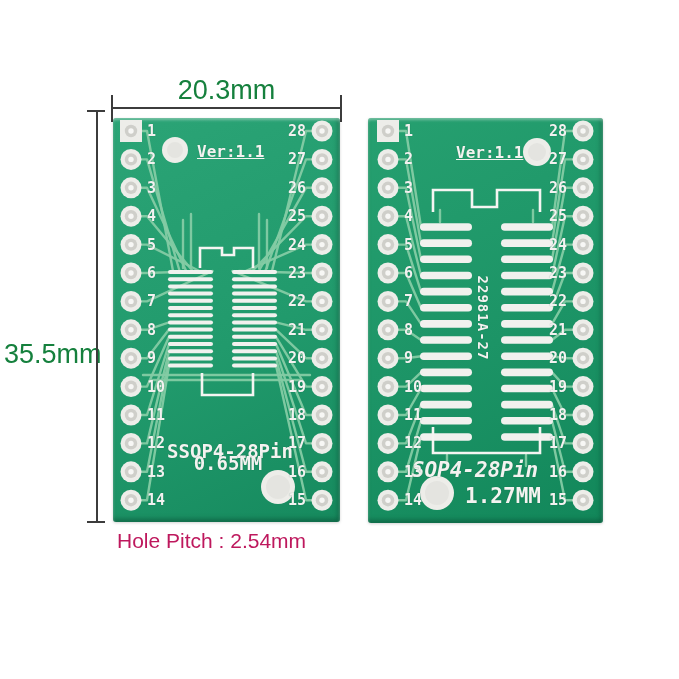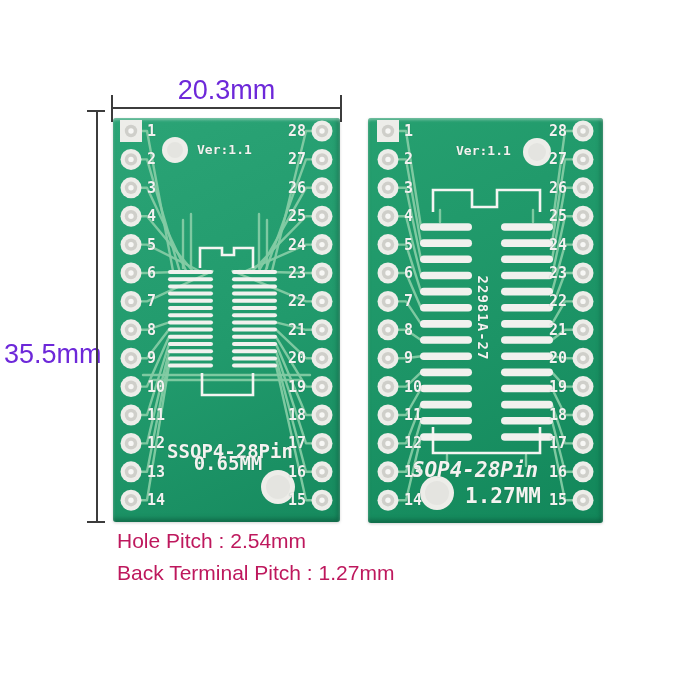--- a/index.html
+++ b/index.html
@@ -1,21 +1,21 @@
 <!DOCTYPE html>
 <html><head>
 <meta charset="utf-8">
 <style>
   html,body{margin:0;padding:0;background:#fff;}
   .scene{position:relative;width:679px;height:679px;background:#ffffff;overflow:hidden;
          font-family:"Liberation Sans",sans-serif;}
 
   
   .dim-line{position:absolute;background:#3c3c3c;}
-  .dim-label{position:absolute;color:#6d28d9;font-size:27px;line-height:27px;
+  .dim-label{position:absolute;color:#15803d;font-size:27px;line-height:27px;
              font-family:"Liberation Sans",sans-serif;}
   #dim-h-label{left:112px;top:77px;width:229px;text-align:center;}
   #dim-h-line{left:112px;top:107px;width:229px;height:2px;}
   #dim-h-tick-l{left:111px;top:95px;width:2px;height:27px;}
   #dim-h-tick-r{left:340px;top:95px;width:2px;height:27px;}
   #dim-v-line{left:96px;top:111px;width:2px;height:412px;}
   #dim-v-tick-t{left:87px;top:110px;width:18px;height:2px;}
   #dim-v-tick-b{left:87px;top:521px;width:18px;height:2px;}
   #dim-v-label{left:4px;top:341px;width:88px;text-align:right;}
 
@@ -27,21 +27,21 @@
   #boardA{left:113px;top:118px;width:227px;height:404px;
           background:linear-gradient(155deg,#2ba476 0%,#219a6c 55%,#168a5e 100%);}
   #boardB{left:368px;top:118px;width:235px;height:405px;
           background:linear-gradient(155deg,#26a070 0%,#1c9466 55%,#12875a 100%);}
   .board svg{position:absolute;left:0;top:0;}
   .overlay{position:absolute;left:0;top:0;width:100%;height:100%;}
 
   .pcb-text{position:absolute;color:#f3f3f0;
             font-family:"DejaVu Sans Mono",monospace;font-weight:bold;
             text-shadow:0 0 1px rgba(0,60,40,.45);white-space:nowrap;}
-  .ver{font-size:13px;}
+  .ver{font-size:16px;text-decoration:underline;}
   .fp-label{font-size:19px;text-align:center;}
   #boardB .fp-label{font-size:21px;font-style:italic;}
   .pitch-label{font-size:19px;text-align:center;}
   #boardB .pitch-label{font-size:21px;}
   .vtext{font-size:14px;transform:translate(-50%,-50%) rotate(90deg);letter-spacing:1px;}
   .pin-num{position:absolute;width:26px;font-family:"DejaVu Sans Mono",monospace;
            font-weight:bold;font-size:15px;line-height:18px;color:#f2f2f0;
            text-shadow:0 0 1px rgba(0,60,40,.45);}
 
   
@@ -444,15 +444,14 @@
           <span class="pin-num" style="left: 173px; top: 288px; text-align: right;">18</span>
           <span class="pin-num" style="left: 173px; top: 316.4px; text-align: right;">17</span>
           <span class="pin-num" style="left: 173px; top: 344.8px; text-align: right;">16</span>
           <span class="pin-num" style="left: 173px; top: 373.2px; text-align: right;">15</span>
         </div>
     </div>
   </div>
 
   <div class="specs">
     <div class="spec-line">Hole Pitch : 2.54mm</div>
-    <div class="spec-line">Back Terminal Pitch : 1.27mm</div>
   </div>
 </div>
 
 </body></html>

